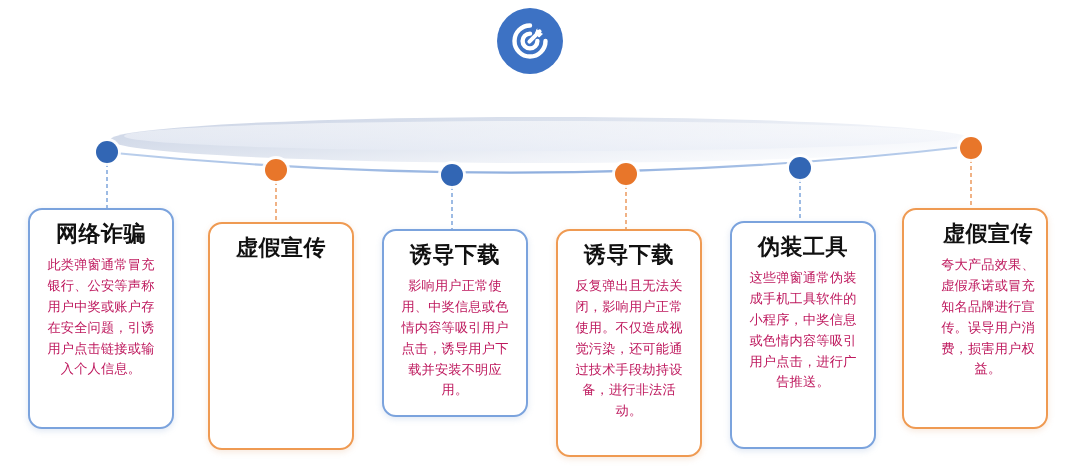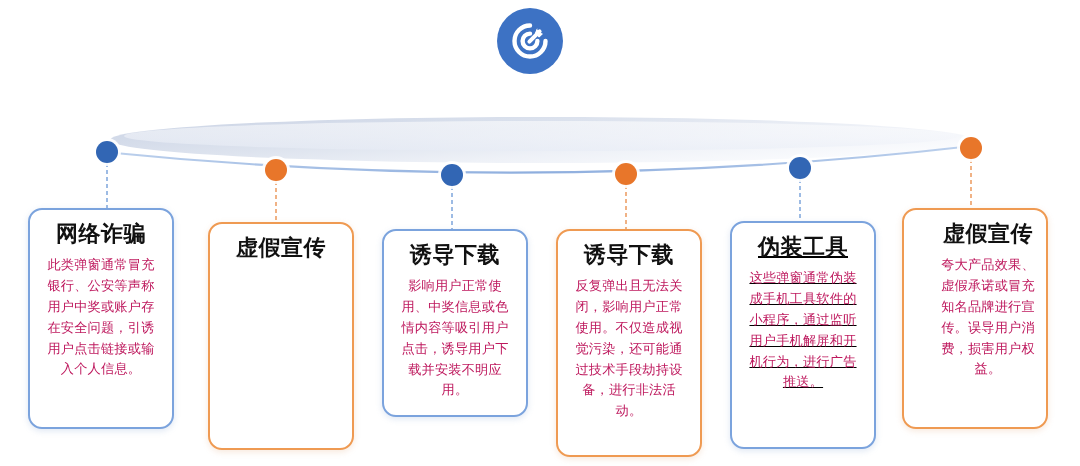--- a/index.html
+++ b/index.html
@@ -156,23 +156,23 @@
   <div class="card blue" style="left:382px;top:229px;width:146px;height:188px;">
     <div class="card-title">诱导下载</div>
     <div class="card-desc">影响用户正常使用、中奖信息或色情内容等吸引用户点击，诱导用户下载并安装不明应用。</div>
   </div>
 
   <div class="card orange" style="left:556px;top:229px;width:146px;height:228px;">
     <div class="card-title">诱导下载</div>
     <div class="card-desc">反复弹出且无法关闭，影响用户正常使用。不仅造成视觉污染，还可能通过技术手段劫持设备，进行非法活动。</div>
   </div>
 
-  <div class="card blue" style="left:730px;top:221px;width:146px;height:228px;text-decoration:underline;">
+  <div class="card blue" style="left:730px;top:221px;width:146px;height:228px;">
     <div class="card-title">伪装工具</div>
-    <div class="card-desc">这些弹窗通常伪装成手机工具软件的小程序，通过监听用户手机解屏和开机行为，进行广告推送。</div>
+    <div class="card-desc">这些弹窗通常伪装成手机工具软件的小程序，中奖信息或色情内容等吸引用户点击，进行广告推送。</div>
   </div>
 
   <div class="card orange" style="left:902px;top:208px;width:146px;height:221px;padding-left:37px;">
     <div class="card-title">虚假宣传</div>
     <div class="card-desc">夸大产品效果、虚假承诺或冒充知名品牌进行宣传。误导用户消费，损害用户权益。</div>
   </div>
 
 </div>
 
 </body></html>

